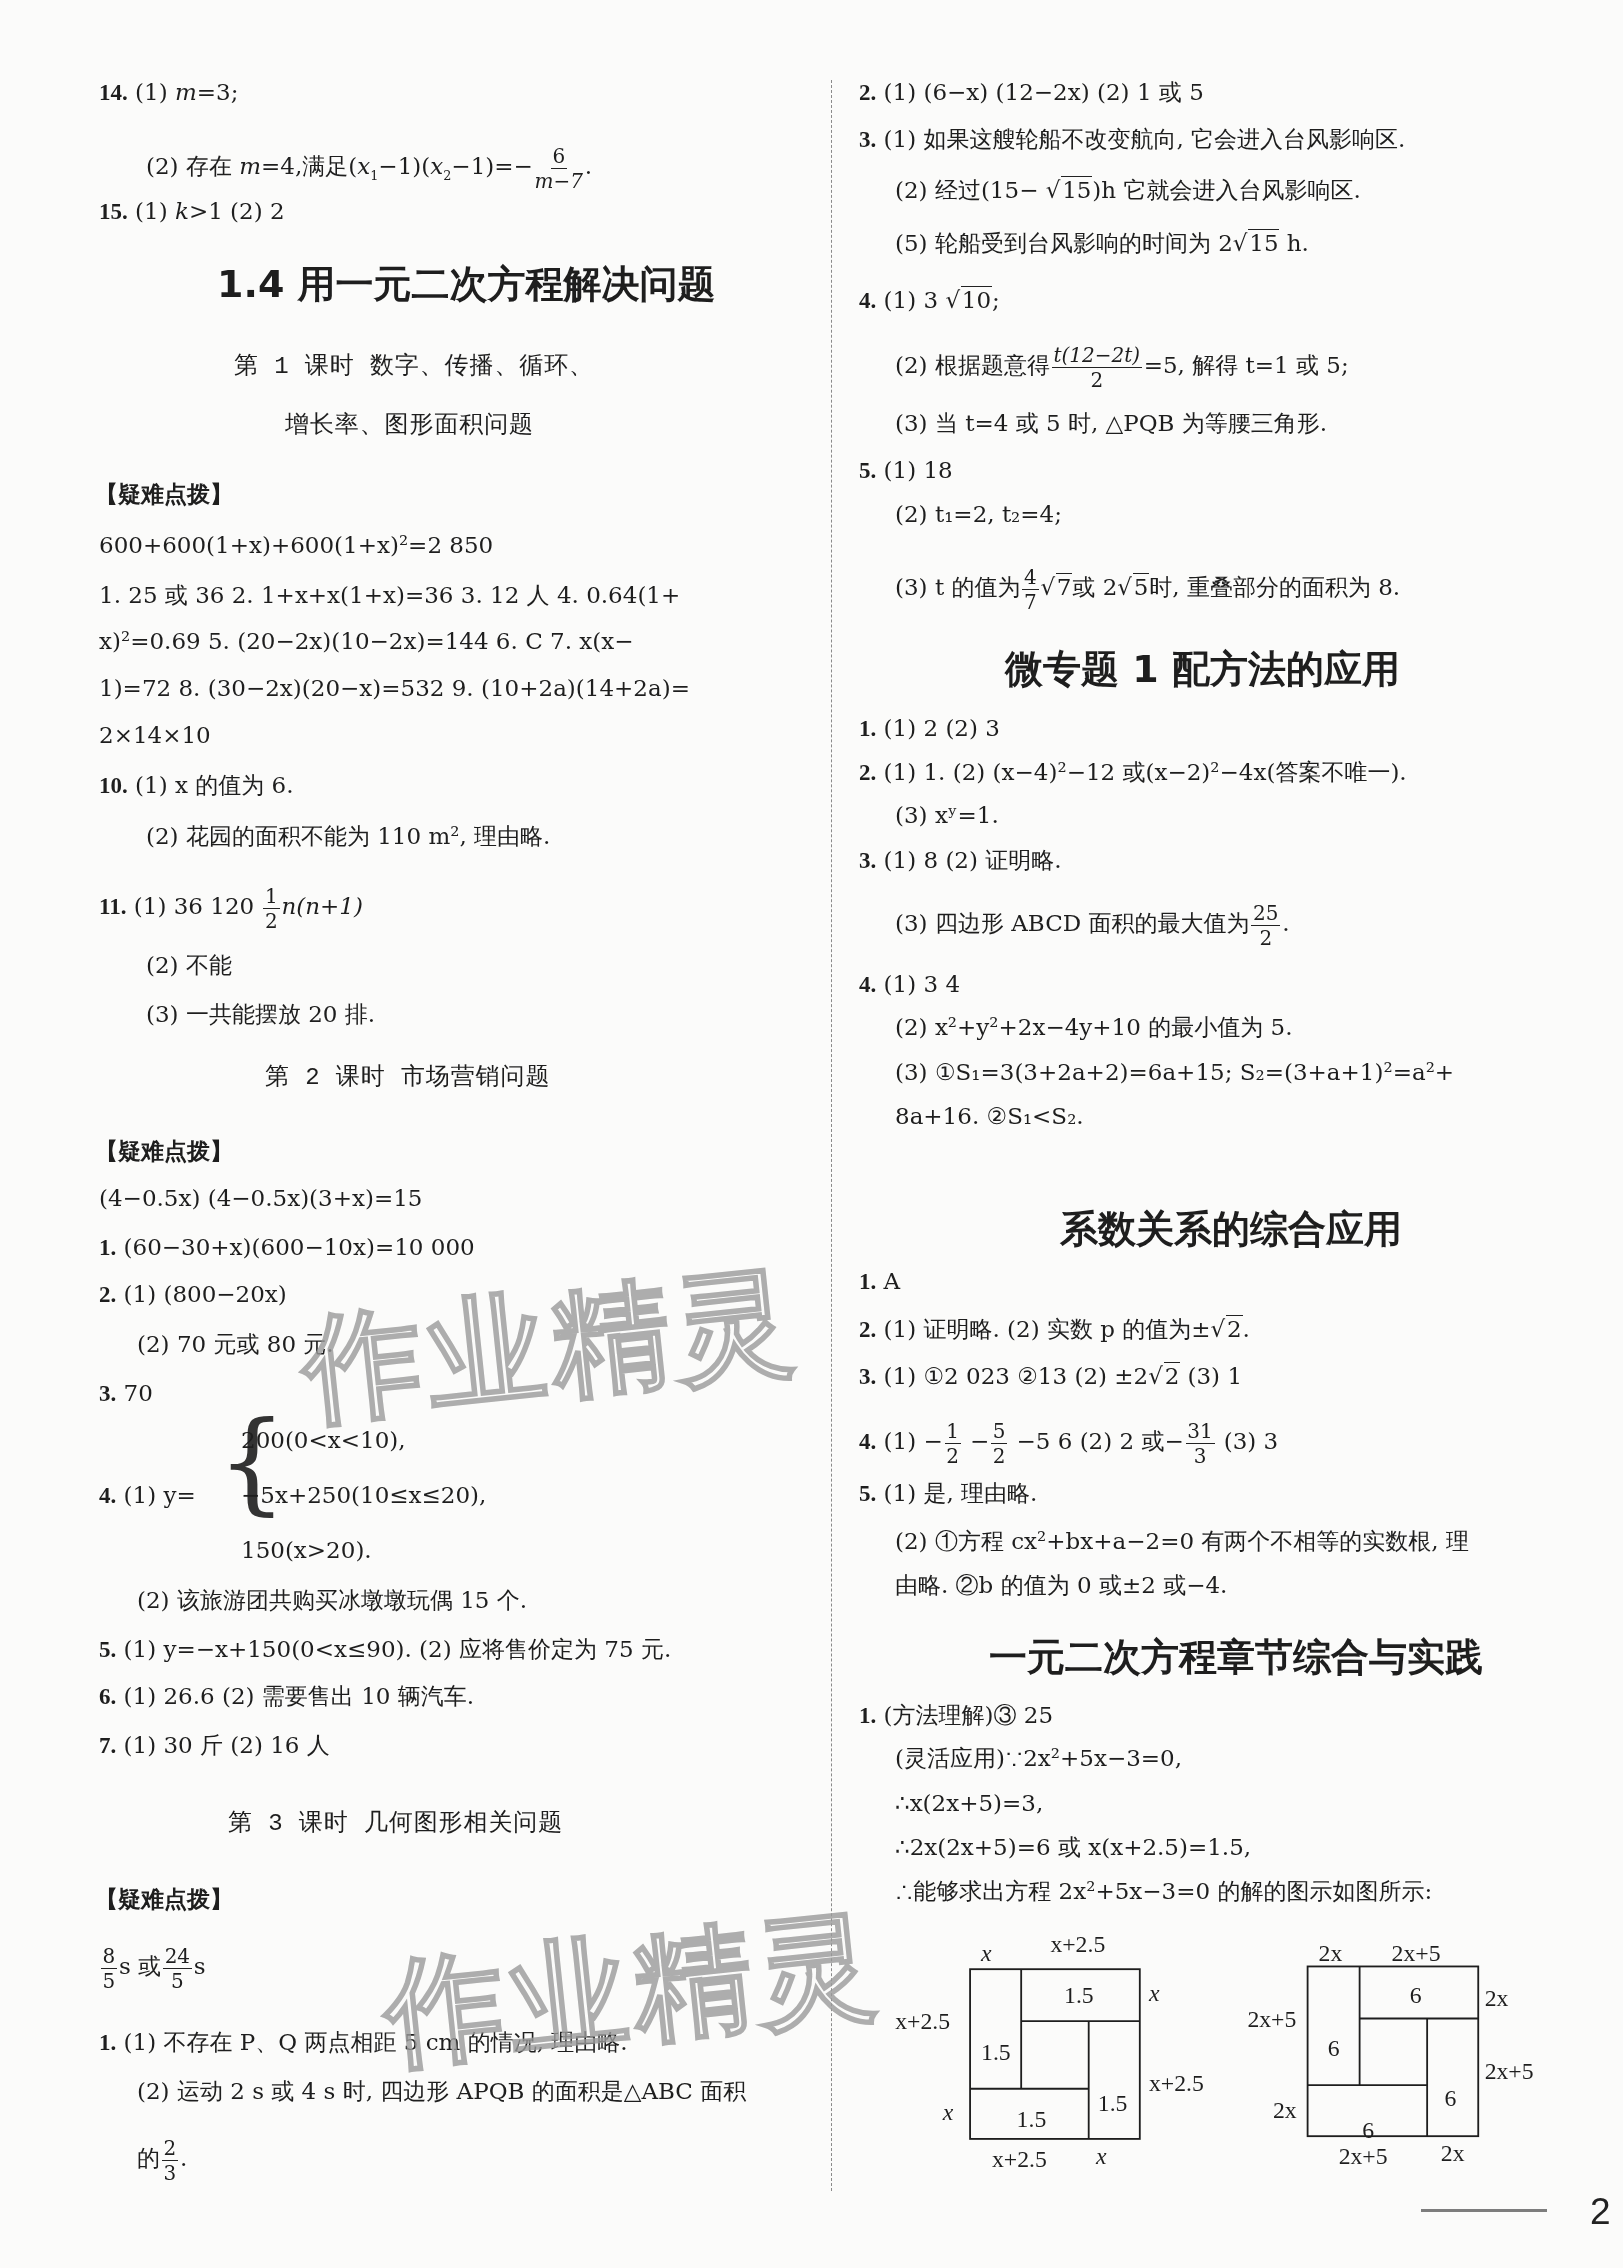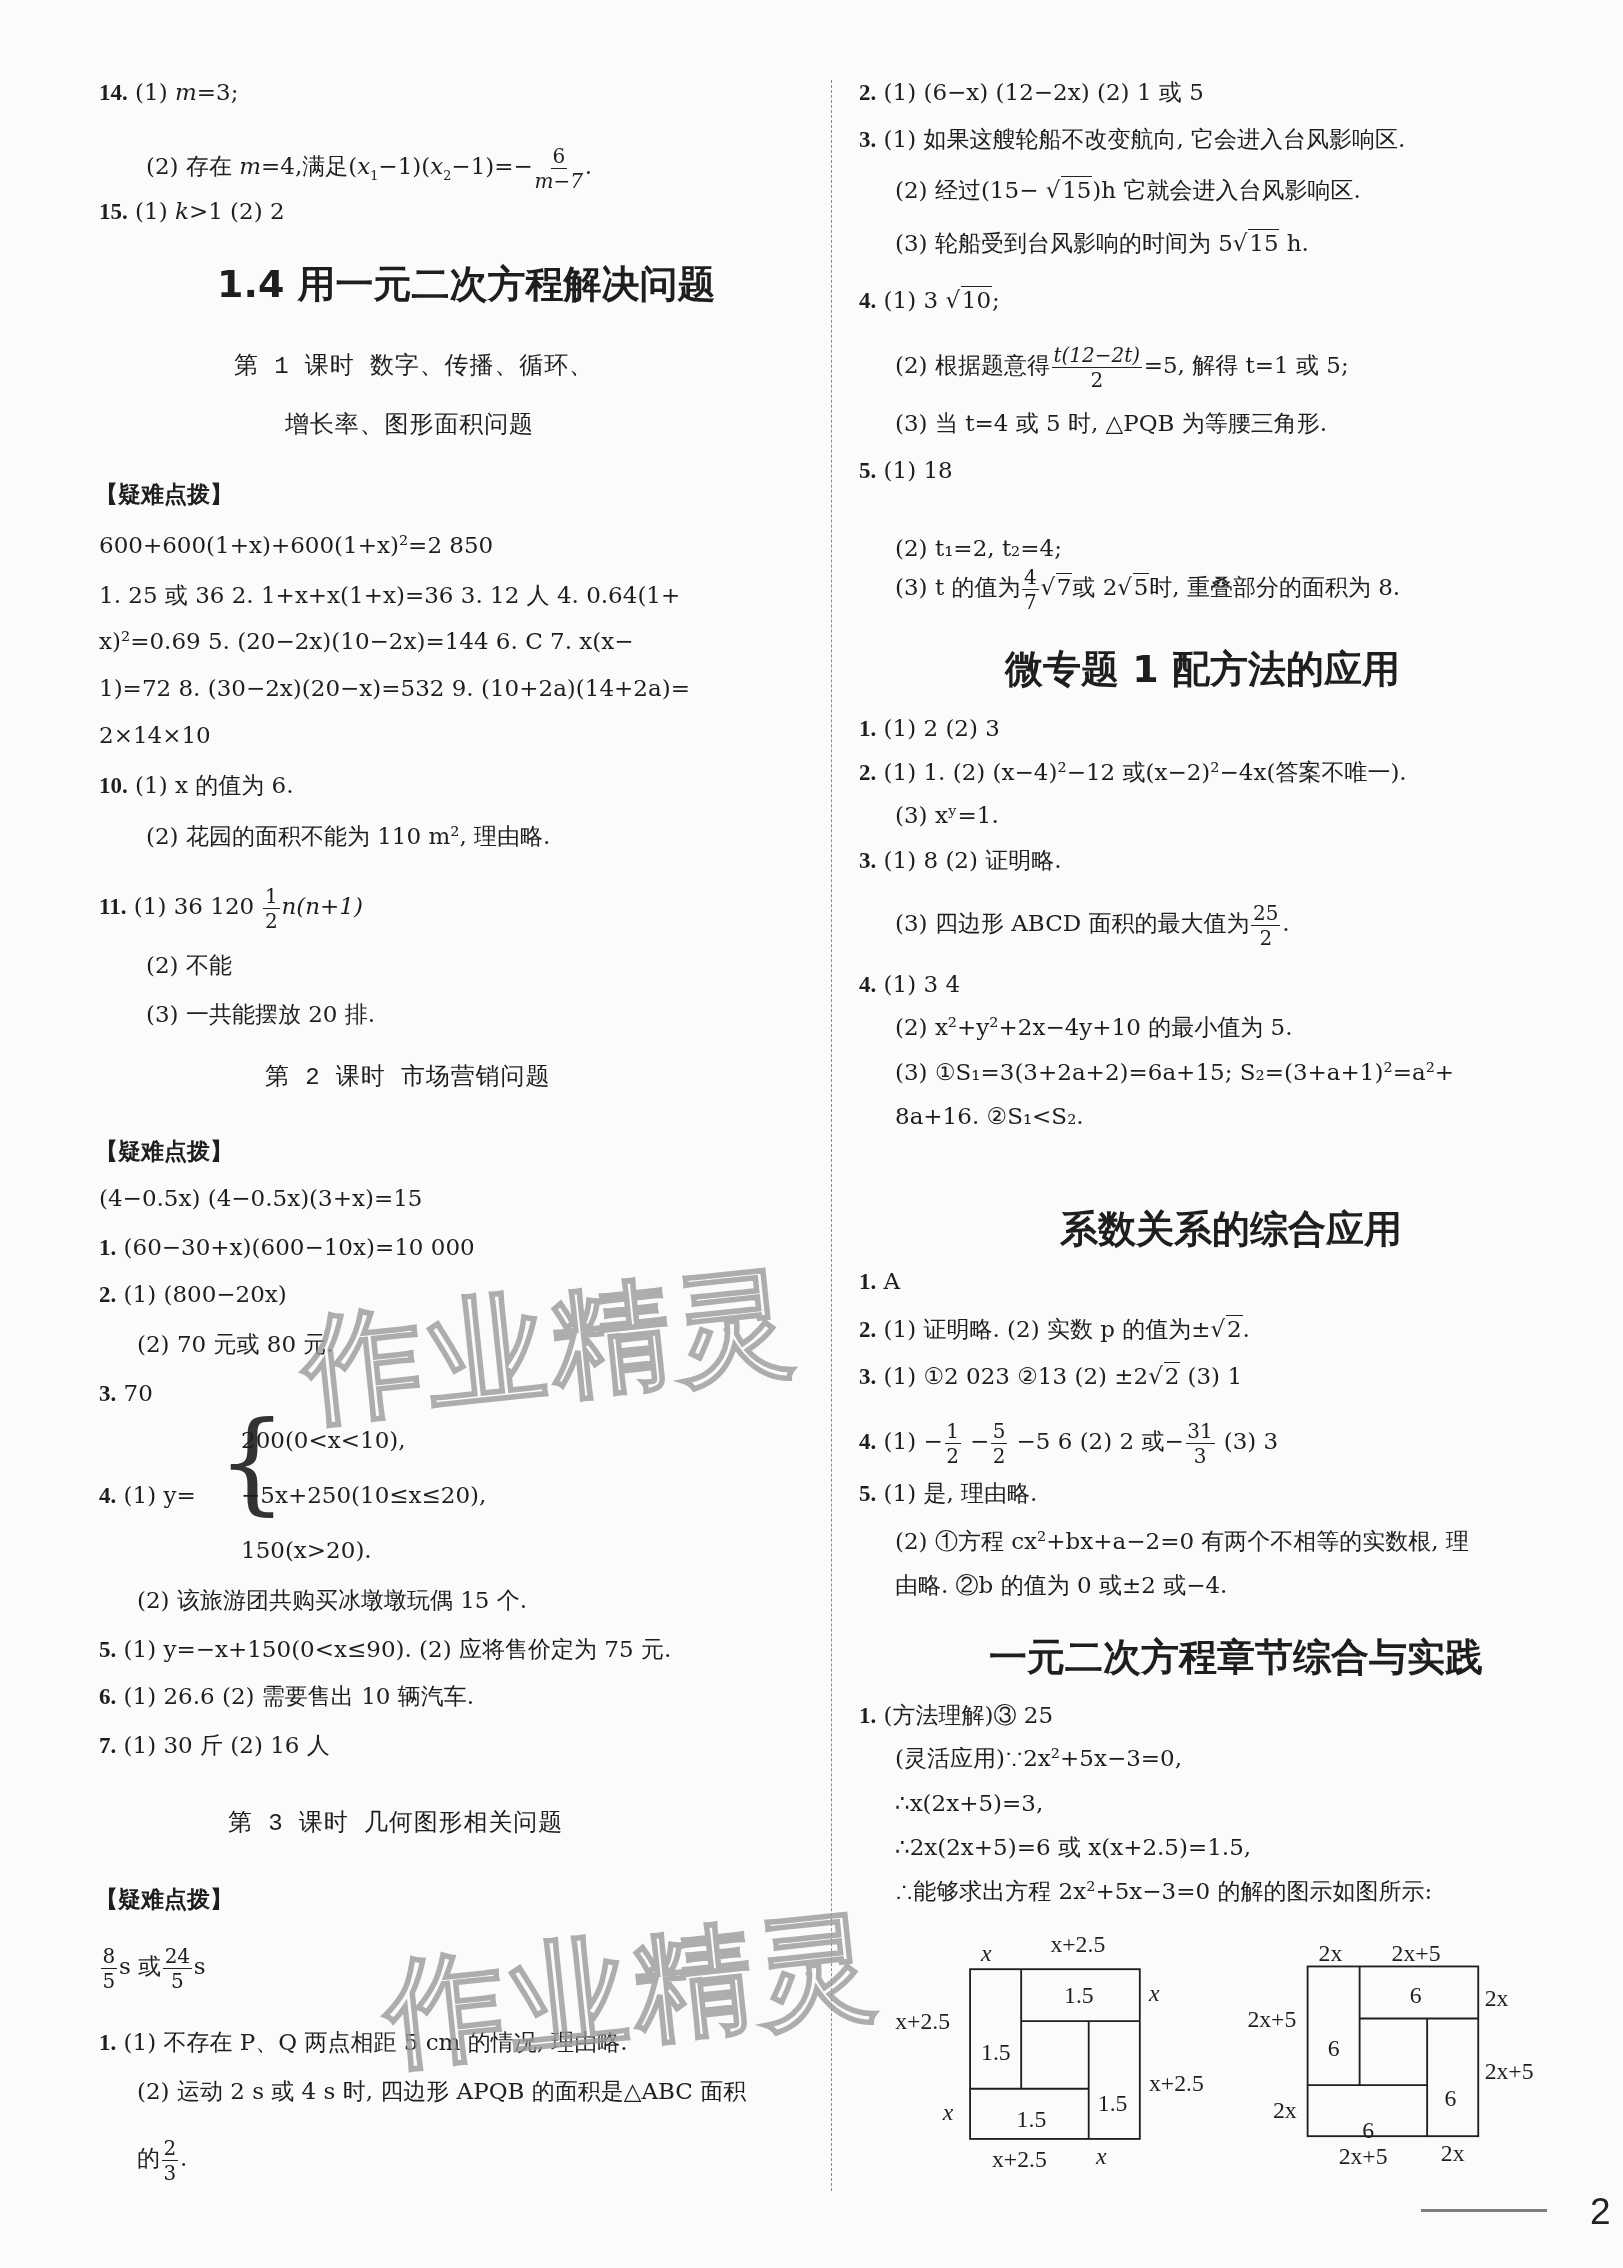--- a/index.html
+++ b/index.html
@@ -135,37 +135,37 @@
   <div class="line" style="left:859px;top:77px">
     <span class="num">2.</span> <span>(1) (6−x)   (12−2x)   (2) 1 或 5</span>
   </div>
   <div class="line" style="left:859px;top:124px">
     <span class="num">3.</span> <span>(1) 如果这艘轮船不改变航向, 它会进入台风影响区.</span>
   </div>
   <div class="line" style="left:895px;top:175px">
     <span>(2) 经过(15− </span>√<span class="sqrt">15</span><span>)h 它就会进入台风影响区.</span>
   </div>
   <div class="line" style="left:895px;top:228px">
-    <span>(3) 轮船受到台风影响的时间为 5</span>√<span class="sqrt">15</span><span> h.</span>
+    <span>(5) 轮船受到台风影响的时间为 2</span>√<span class="sqrt">15</span><span> h.</span>
   </div>
   <div class="line" style="left:859px;top:285px">
     <span class="num">4.</span> <span>(1) 3 </span>√<span class="sqrt">10</span><span>;</span>
   </div>
   <div class="line" style="left:895px;top:345px">
     <span>(2) 根据题意得</span><span class="frac">
         <span class="n v">t(12−2t)</span>
         <span class="d">2</span>
       </span><span>=5, 解得 t=1 或 5;</span>
   </div>
   <div class="line" style="left:895px;top:408px">(3) 当 t=4 或 5 时, △PQB 为等腰三角形.</div>
 
   <div class="line" style="left:859px;top:455px">
     <span class="num">5.</span> <span>(1) 18</span>
   </div>
-  <div class="line" style="left:895px;top:533px">(2) t₁=2, t₂=4;</div>
+  <div class="line" style="left:895px;top:499px">(2) t₁=2, t₂=4;</div>
   <div class="line" style="left:895px;top:567px">
     <span>(3) t 的值为</span><span class="frac">
         <span class="n">4</span>
         <span class="d">7</span>
       </span>√<span class="sqrt">7</span><span>或 2</span>√<span class="sqrt">5</span><span>时, 重叠部分的面积为 8.</span>
   </div>
 
   <div class="h1" style="left:1005px;top:644px">微专题 1    配方法的应用</div>
 
   <div class="line" style="left:859px;top:713px">

